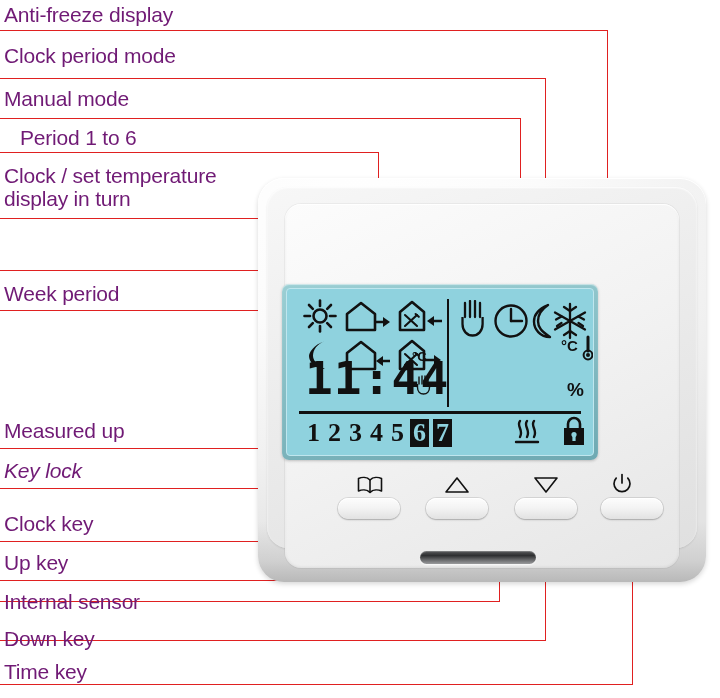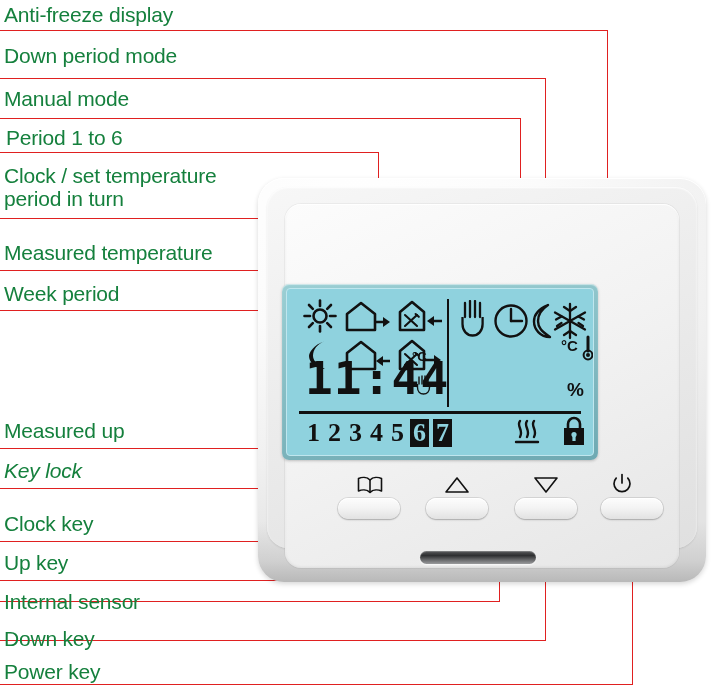--- a/index.html
+++ b/index.html
@@ -1,20 +1,20 @@
 <!DOCTYPE html>
 <html><head>
 <meta charset="utf-8">
 <style>
   html,body{margin:0;padding:0;background:#ffffff;}
   body{width:720px;height:698px;overflow:hidden;font-family:"Liberation Sans",sans-serif;}
   #stage{position:relative;width:720px;height:698px;background:#fff;}
 
   
-  .callout{position:absolute;font-family:"Liberation Sans",sans-serif;font-size:21px;color:#15803d;
+  .callout{position:absolute;font-family:"Liberation Sans",sans-serif;font-size:21px;color:#701a75;
            line-height:23px;white-space:pre;letter-spacing:-0.2px;}
 
   
   .lh{position:absolute;height:0;border-top:1.6px solid #e02020;}
   .lv{position:absolute;width:0;border-left:1.6px solid #e02020;}
 
   
   #device{position:absolute;left:258px;top:178px;width:448px;height:404px;}
   .outer{position:absolute;inset:0;border-radius:26px;
     background:
@@ -313,28 +313,27 @@
   </div>
 
   <div class="btn" style="left:338px;top:498px;"></div>
   <div class="btn" style="left:426px;top:498px;"></div>
   <div class="btn" style="left:515px;top:498px;"></div>
   <div class="btn" style="left:601px;top:498px;"></div>
 
   <div id="sensor"></div>
 
   <div class="callout" style="left:4px;top:3px;">Anti-freeze display</div>
-  <div class="callout" style="left:4px;top:44px;">Down period mode</div>
+  <div class="callout" style="left:4px;top:44px;">Clock period mode</div>
   <div class="callout" style="left:4px;top:87px;">Manual mode</div>
-  <div class="callout" style="left:6px;top:126px;text-align:center;">Period 1 to 6</div>
+  <div class="callout" style="left:20px;top:126px;text-align:center;">Period 1 to 6</div>
   <div class="callout" style="left:4px;top:164px;">Clock / set temperature
-period in turn</div>
-  <div class="callout" style="left:4px;top:241px;">Measured temperature</div>
+display in turn</div>
   <div class="callout" style="left:4px;top:282px;">Week period</div>
   <div class="callout" style="left:4px;top:419px;">Measured up</div>
   <div class="callout" style="left:4px;top:459px;font-style:italic;">Key lock</div>
   <div class="callout" style="left:4px;top:512px;">Clock key</div>
   <div class="callout" style="left:4px;top:551px;">Up key</div>
   <div class="callout" style="left:4px;top:590px;">Internal sensor</div>
   <div class="callout" style="left:4px;top:627px;">Down key</div>
-  <div class="callout" style="left:4px;top:660px;">Power key</div>
+  <div class="callout" style="left:4px;top:660px;">Time key</div>
 
 </div>
 
 </body></html>

